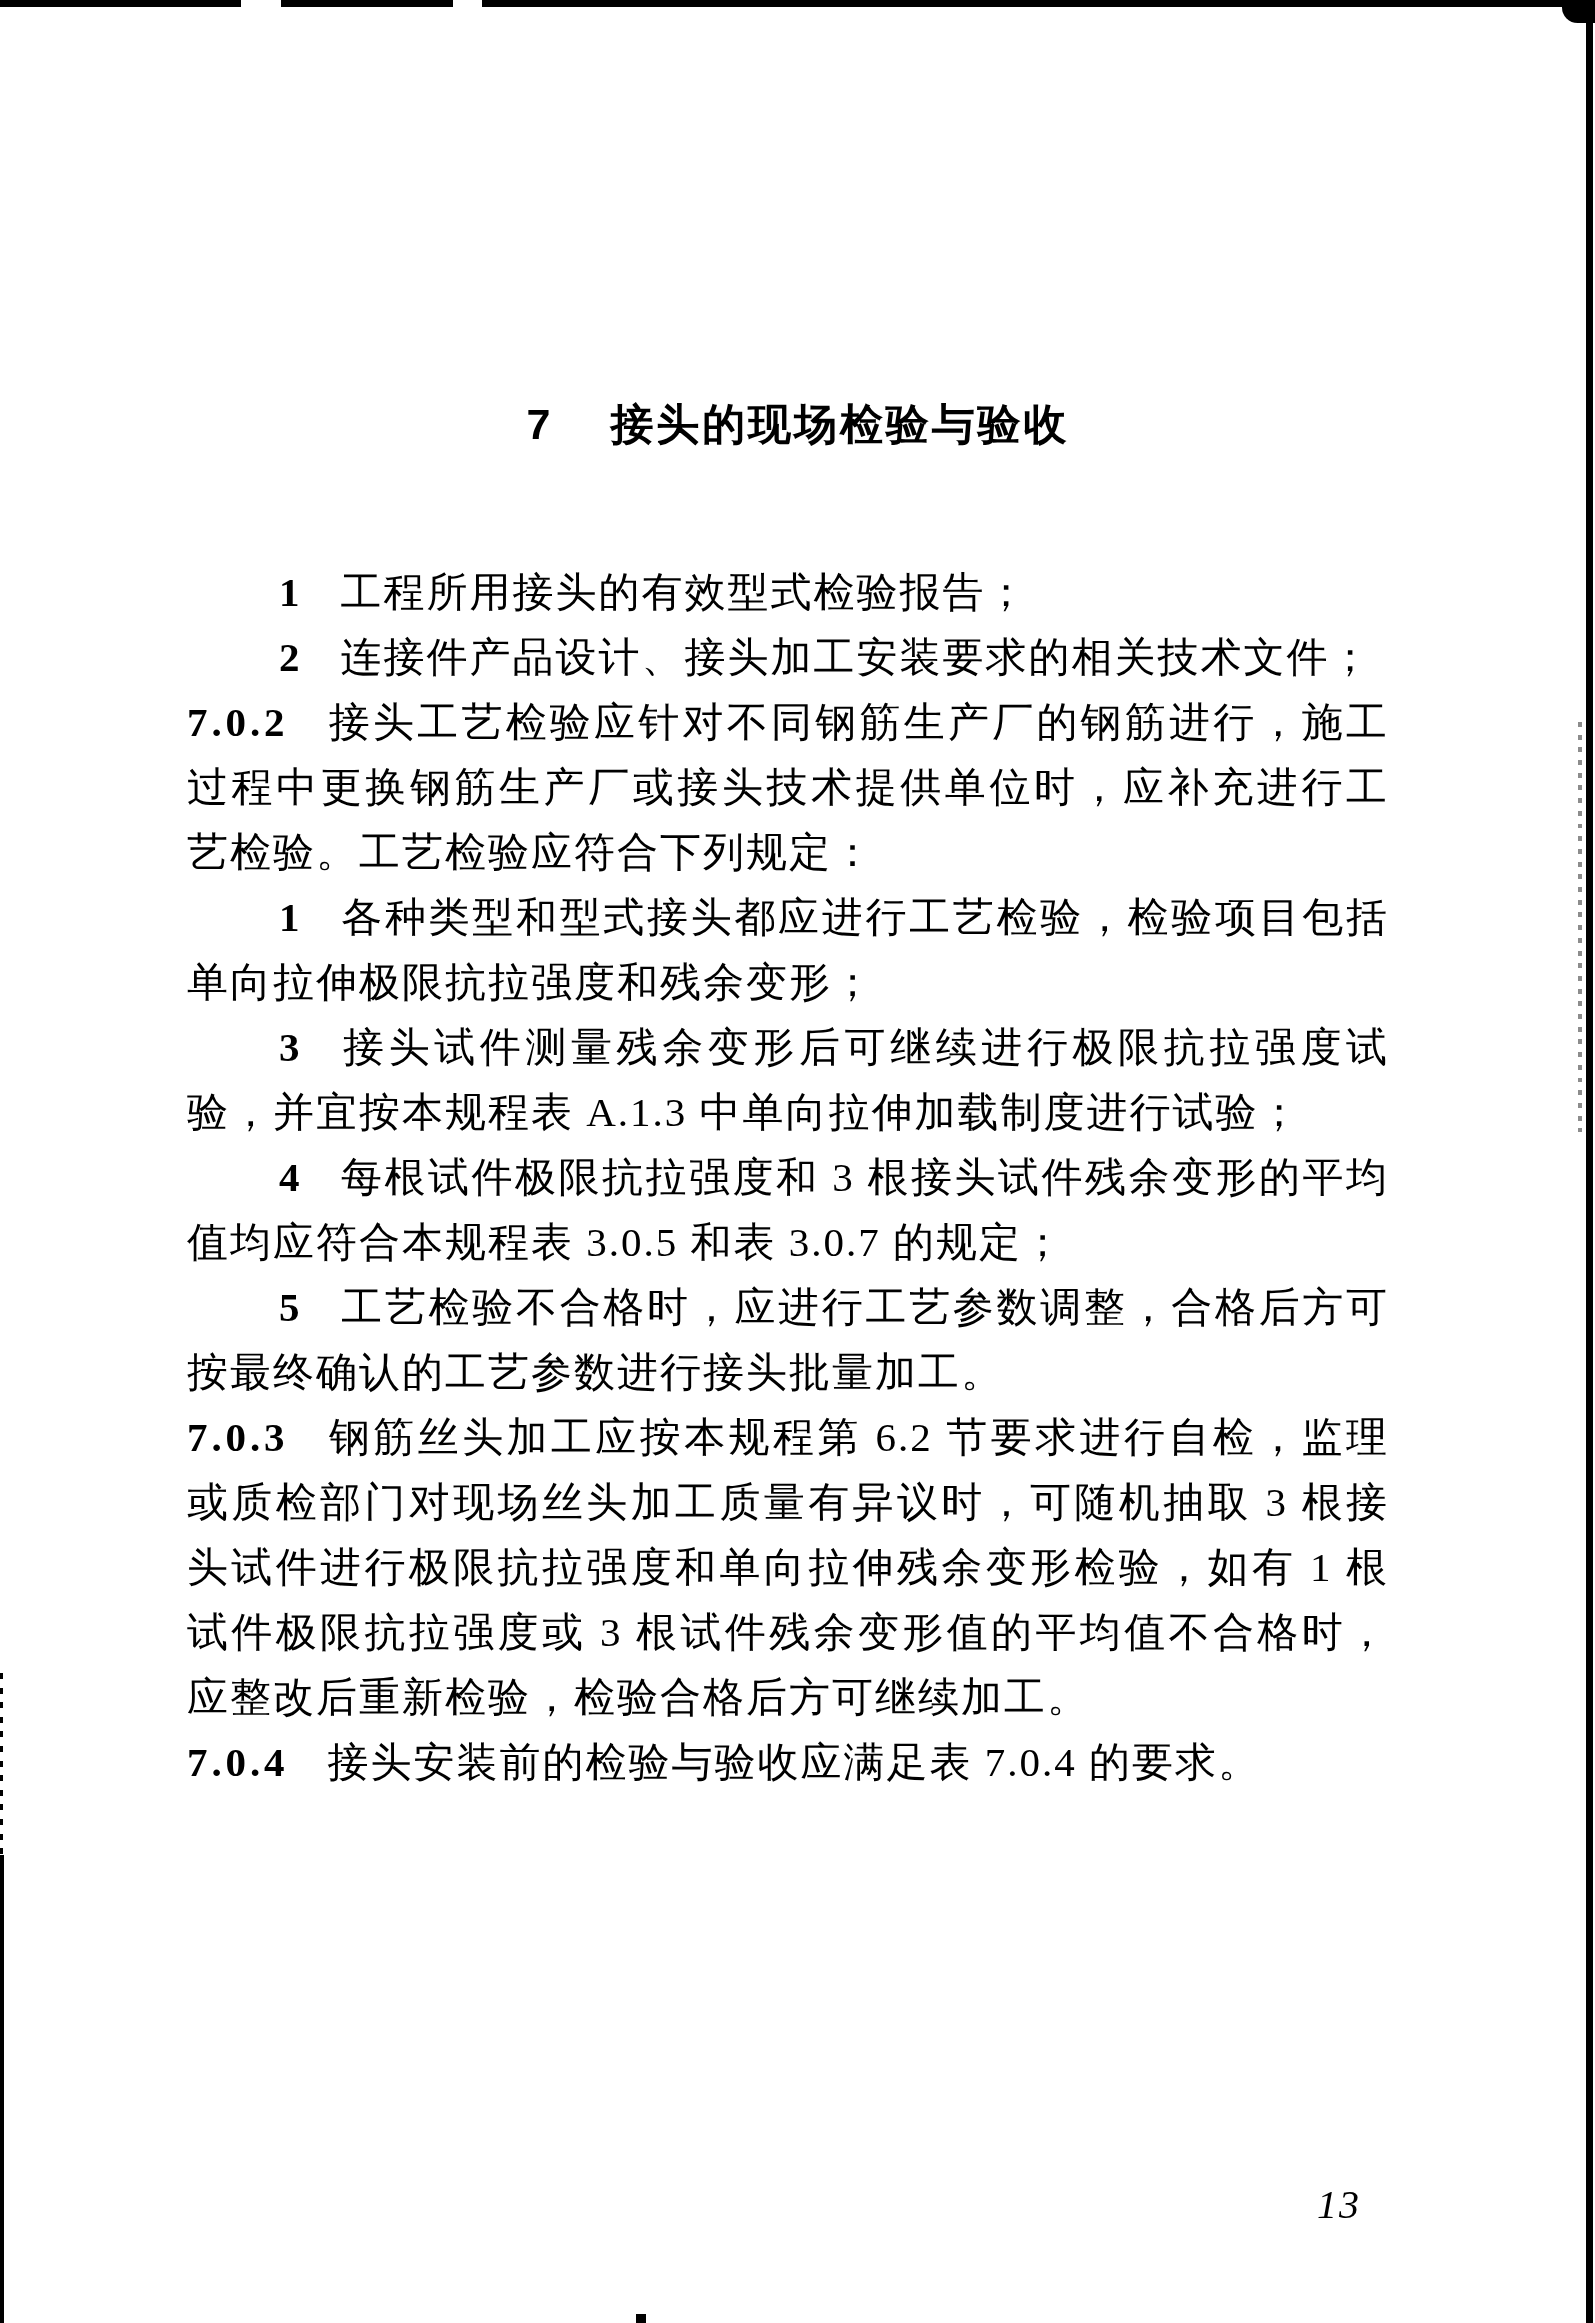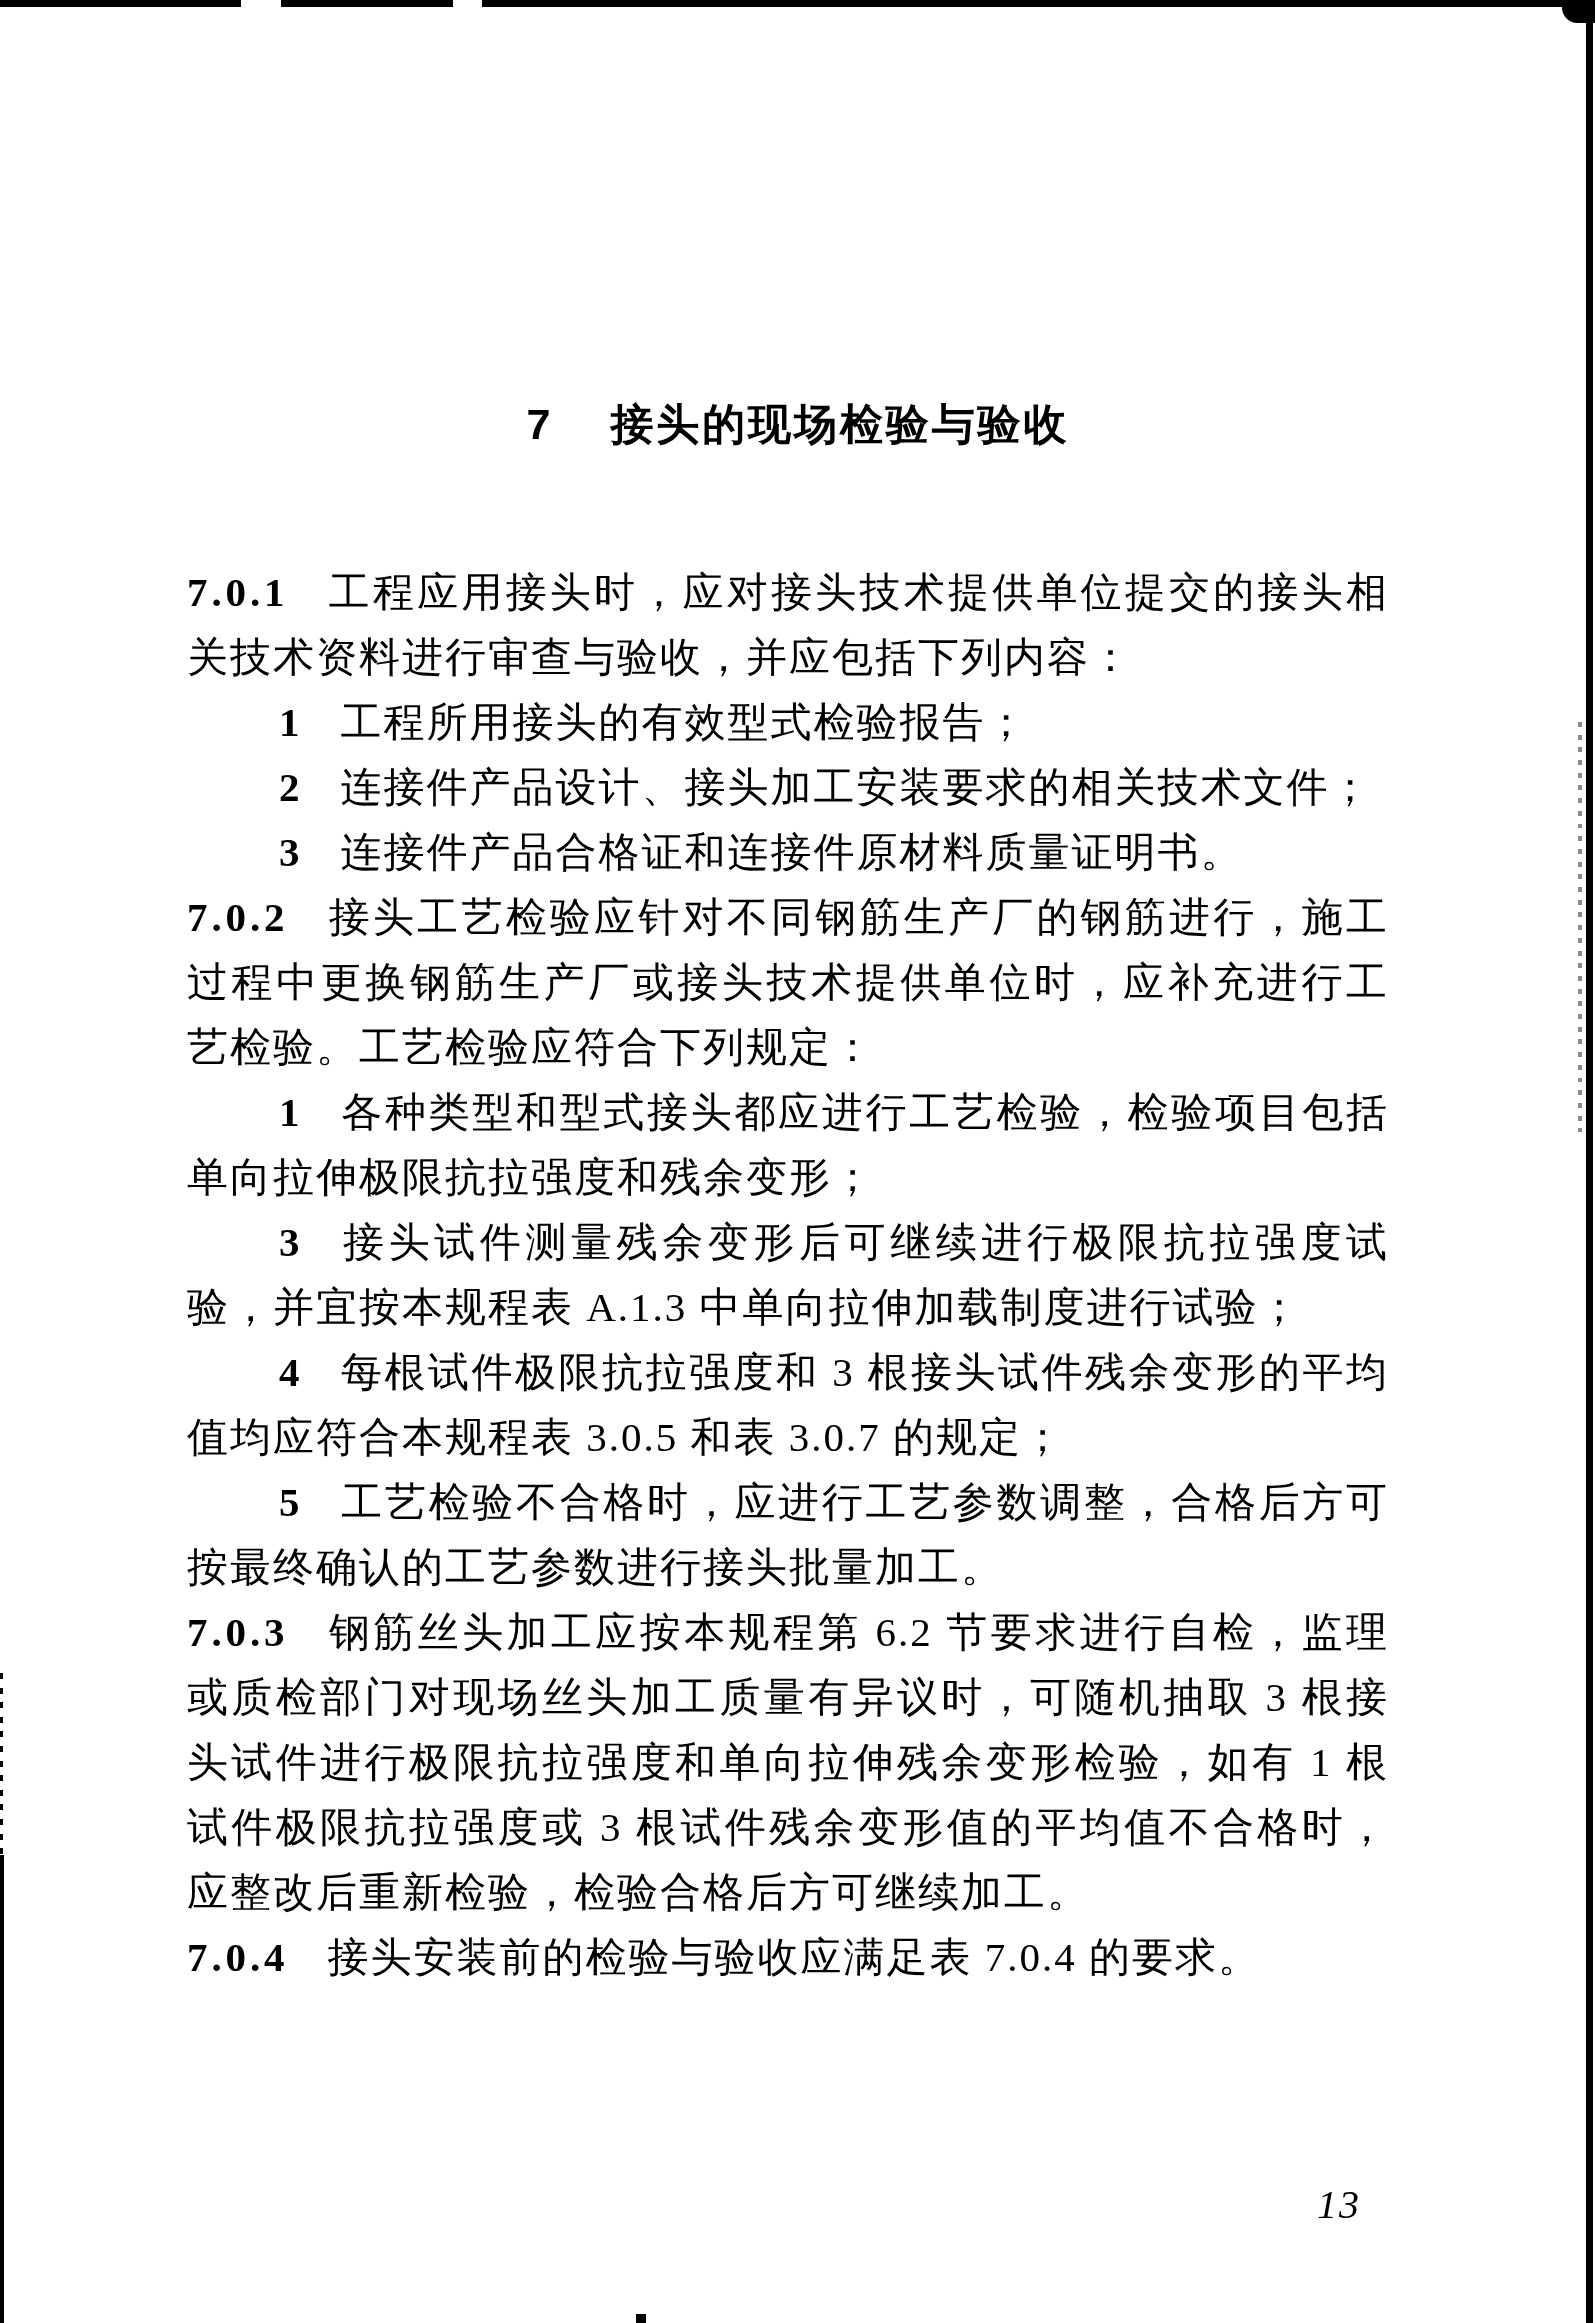--- a/index.html
+++ b/index.html
@@ -96,27 +96,25 @@
   <div class="artifact right-line"></div>
   <div class="right-noise" style="position:absolute;"></div>
   <div class="left-line-faint" style="position:absolute;"></div>
   <div class="artifact left-line"></div>
   <div class="artifact bottom-tick"></div>
 
   <h1 class="title"><span class="t-num">7</span><span class="t-text">接头的现场检验与验收</span></h1>
 
   <div class="doc-body">
 
-    <p class="clause"><b class="cnum">7.0.1</b><span>工程应用接头时，应对接头技术提供单位提交的接头相关技术资料进行审查与验收，并应包括下列内容：</span></p>
 
     <p class="item"><b class="inum">1</b><span>工程所用接头的有效型式检验报告；</span></p>
 
     <p class="item"><b class="inum">2</b><span>连接件产品设计、接头加工安装要求的相关技术文件；</span></p>
 
-    <p class="item"><b class="inum">3</b><span>连接件产品合格证和连接件原材料质量证明书。</span></p>
 
     <p class="clause"><b class="cnum">7.0.2</b><span>接头工艺检验应针对不同钢筋生产厂的钢筋进行，施工过程中更换钢筋生产厂或接头技术提供单位时，应补充进行工艺检验。工艺检验应符合下列规定：</span></p>
 
     <p class="item"><b class="inum">1</b><span>各种类型和型式接头都应进行工艺检验，检验项目包括单向拉伸极限抗拉强度和残余变形；</span></p>
 
 
     <p class="item"><b class="inum">3</b><span>接头试件测量残余变形后可继续进行极限抗拉强度试验，并宜按本规程表 A.1.3 中单向拉伸加载制度进行试验；</span></p>
 
     <p class="item"><b class="inum">4</b><span>每根试件极限抗拉强度和 3 根接头试件残余变形的平均值均应符合本规程表 3.0.5 和表 3.0.7 的规定；</span></p>
 

